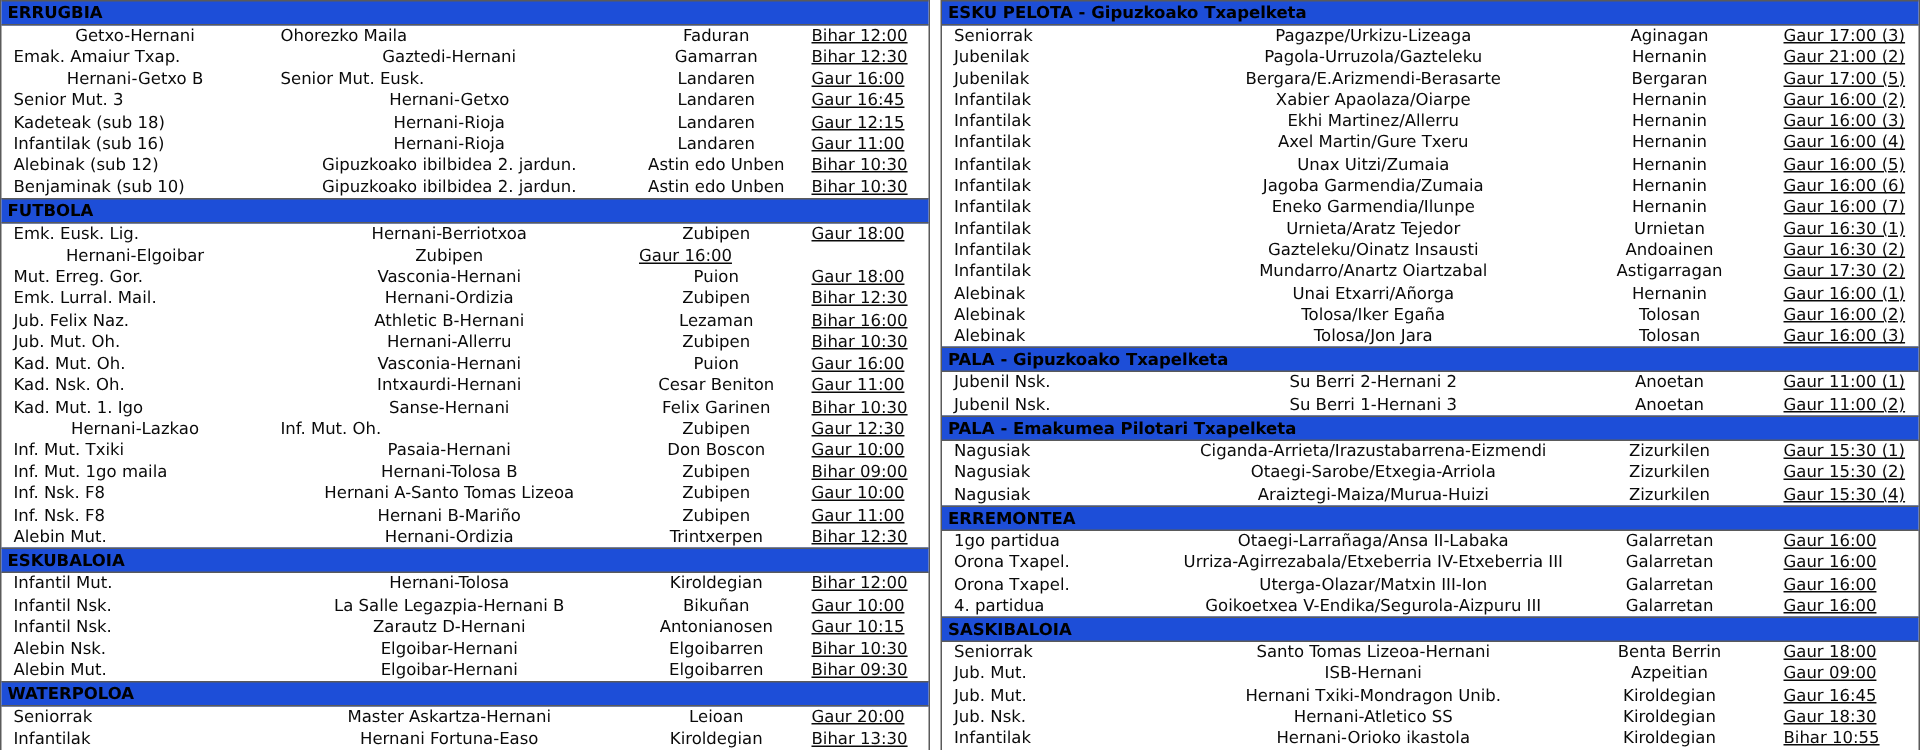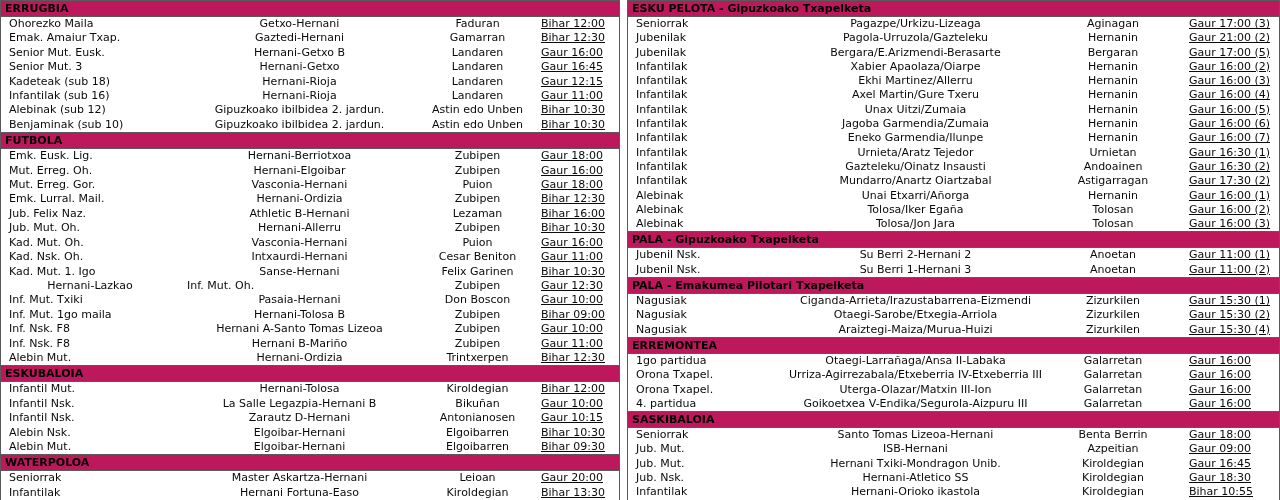--- a/index.html
+++ b/index.html
@@ -9,53 +9,53 @@
   }
   .sched{
     position:absolute;top:0;height:520px;background:#fff;
     border-left:1px solid #5a5a5a;border-right:1px solid #5a5a5a;box-sizing:border-box;
   }
   .sched.left{left:0;width:620px;}
   .sched.right{left:627px;width:653px;}
   .section-header{
     font-weight:bold;font-size:11px;height:15px;line-height:15px;
     border-top:1px solid #5a5a5a;border-bottom:1px solid #5a5a5a;
-    padding-left:4px;white-space:nowrap;overflow:hidden;background:#be185d;color:#000;
+    padding-left:4px;white-space:nowrap;overflow:hidden;background:#1d4ed8;color:#000;
   }
   .row{display:grid;white-space:nowrap;align-items:center;}
   .sched.left  .row{grid-template-columns:178px 241px 115px 1fr;height:14.42px;line-height:14.42px;}
   .sched.right .row{grid-template-columns:160px 255px 140px 1fr;height:14.31px;line-height:14.31px;}
   .cell{overflow:visible;}
   .c0{text-align:left;padding-left:8px;}
   .c1{text-align:center;}
   .c2{text-align:center;}
   .c3{text-align:left;padding-left:6px;text-decoration:underline;}
 </style>
 </head>
 <body>
 
 <div class="page">
   <div class="sched left">
       <div>
         <div class="section-header">ERRUGBIA</div>
         <div class="row">
+          <div class="cell c1">Getxo-Hernani</div>
           <div class="cell c0">Ohorezko Maila</div>
-          <div class="cell c1">Getxo-Hernani</div>
           <div class="cell c2">Faduran</div>
           <div class="cell c3">Bihar 12:00</div>
         </div>
         <div class="row">
           <div class="cell c0">Emak. Amaiur Txap.</div>
           <div class="cell c1">Gaztedi-Hernani</div>
           <div class="cell c2">Gamarran</div>
           <div class="cell c3">Bihar 12:30</div>
         </div>
         <div class="row">
+          <div class="cell c1">Hernani-Getxo B</div>
           <div class="cell c0">Senior Mut. Eusk.</div>
-          <div class="cell c1">Hernani-Getxo B</div>
           <div class="cell c2">Landaren</div>
           <div class="cell c3">Gaur 16:00</div>
         </div>
         <div class="row">
           <div class="cell c0">Senior Mut. 3</div>
           <div class="cell c1">Hernani-Getxo</div>
           <div class="cell c2">Landaren</div>
           <div class="cell c3">Gaur 16:45</div>
         </div>
         <div class="row">
@@ -85,21 +85,20 @@
       </div>
       <div>
         <div class="section-header">FUTBOLA</div>
         <div class="row">
           <div class="cell c0">Emk. Eusk. Lig.</div>
           <div class="cell c1">Hernani-Berriotxoa</div>
           <div class="cell c2">Zubipen</div>
           <div class="cell c3">Gaur 18:00</div>
         </div>
         <div class="row">
-          <div class="cell c0">Mut. Erreg. Oh.</div>
           <div class="cell c1">Hernani-Elgoibar</div>
           <div class="cell c2">Zubipen</div>
           <div class="cell c3">Gaur 16:00</div>
         </div>
         <div class="row">
           <div class="cell c0">Mut. Erreg. Gor.</div>
           <div class="cell c1">Vasconia-Hernani</div>
           <div class="cell c2">Puion</div>
           <div class="cell c3">Gaur 18:00</div>
         </div>

